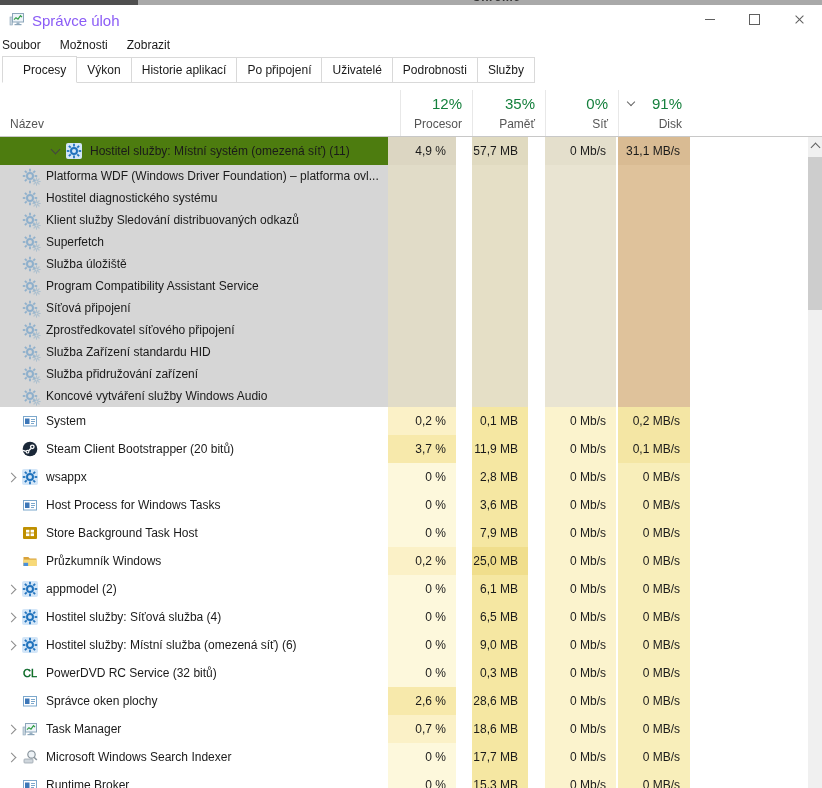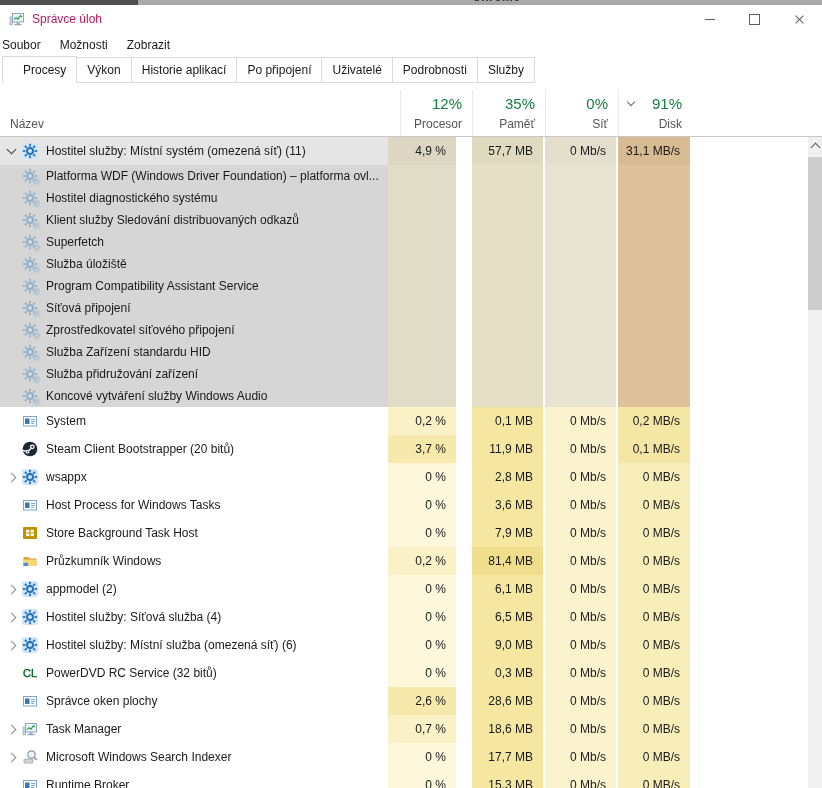--- a/index.html
+++ b/index.html
@@ -6,21 +6,21 @@
   body{width:822px;height:788px;overflow:hidden;position:relative;background:#fff;
        font-family:"Liberation Sans","DejaVu Sans",sans-serif;color:#1a1a1a;}
   
   .top-strip{position:absolute;top:0;left:0;width:822px;height:5px;background:#a9a9a9;overflow:hidden;z-index:5;}
   .top-strip .dark-left{position:absolute;left:0;top:0;width:138px;height:5px;background:#4f4f4f;}
   .top-strip .bg-title{position:absolute;left:472px;top:-10px;width:90px;color:#333;
        font-size:12px;font-weight:bold;letter-spacing:.5px;}
   
   .titlebar{position:absolute;top:5px;left:0;width:822px;height:28px;background:#fff;}
   .titlebar .app-icon{position:absolute;left:9px;top:6px;width:16px;height:16px;}
-  .titlebar .title{position:absolute;left:32px;top:7px;font-size:12px;color:#be185d;}
+  .titlebar .title{position:absolute;left:32px;top:7px;font-size:15px;color:#8b5cf6;}
   .win-controls{position:absolute;right:0;top:0;height:28px;display:flex;}
   .wc{width:45px;height:28px;display:flex;align-items:center;justify-content:center;}
   .wc-min-glyph{width:10px;height:1px;background:#5f5f5f;}
   .wc-max-glyph{width:9px;height:9px;border:1px solid #5f5f5f;}
   .wc-close-glyph{position:relative;width:11px;height:11px;}
   .wc-close-glyph::before,.wc-close-glyph::after{content:"";position:absolute;left:5px;top:0;width:1px;height:11px;background:#5f5f5f;}
   .wc-close-glyph::before{transform:rotate(45deg);}
   .wc-close-glyph::after{transform:rotate(-45deg);}
   
   .menubar{position:absolute;top:33px;left:0;width:822px;height:24px;display:flex;align-items:center;padding-left:2px;box-sizing:border-box;}
@@ -40,38 +40,38 @@
   .hc-mem{left:472px;width:73px;}
   .hc-net{left:545px;width:73px;}
   .hc-disk{left:618px;width:74px;}
   .sort-chev{position:absolute;left:9px;top:9px;width:5px;height:5px;
       border-right:1.3px solid #666;border-bottom:1.3px solid #666;transform:rotate(45deg);}
   
   .rows{position:absolute;top:137px;left:0;width:808px;height:651px;overflow:hidden;background:#fff;}
   .row{position:relative;height:28px;}
   .row.child{height:22px;}
   .cell-name{position:absolute;left:0;top:0;width:398px;height:100%;display:flex;align-items:center;overflow:hidden;}
-  .gheader .cell-name{background:#e5e5e5;}
+  .gheader .cell-name{background:#4d7c0f;padding-left:44px;}
   .child .cell-name{background:#d6d6d6;}
   .chev-box{flex:0 0 22px;padding-left:8px;box-sizing:border-box;display:flex;align-items:center;}
   .chev{display:inline-block;width:6px;height:6px;border-right:1.3px solid #8a8a8a;border-bottom:1.3px solid #8a8a8a;
         transform:rotate(-45deg);}
   .chev.down{transform:rotate(45deg);margin-top:-3px;}
   .chev.dark{border-color:#444;}
   .icon{flex:0 0 16px;width:16px;height:16px;position:relative;}
   .icon svg{position:absolute;left:0;top:0;width:100%;height:100%;}
   .icon svg.sub{left:auto;top:auto;right:-3px;bottom:-2px;width:9px;height:9px;}
   .icon.bg-blue{background:#d3e6f8;border-radius:2px;}
   .cl-icon{display:flex;align-items:center;justify-content:center;font-size:11px;font-weight:400;color:#0a7d0a;
         width:16px;height:16px;-webkit-text-stroke:0.4px #053; }
   .rlabel{margin-left:8px;font-size:12px;white-space:nowrap;}
   .cv{position:absolute;top:0;height:100%;display:flex;align-items:center;justify-content:flex-end;
       padding-right:10px;box-sizing:border-box;font-size:12px;}
   .cv.cpu{left:388px;width:68px;}
-  .cv.mem{left:472px;width:71px;}
+  .cv.mem{left:472px;width:56px;}
   .cv.net{left:545px;width:71px;}
   .cv.disk{left:618px;width:72px;}
   
   .h-cpu0{background:#fdf8dc}.h-cpu1{background:#fbf1c7}.h-cpu2{background:#f7e9ab}
   .h-mem2{background:#f5e7a2}.h-mem3{background:#f0de8c}
   .h-net1{background:#fbf3cd}
   .h-disk1{background:#f8eeba}.h-disk2{background:#f4e6a4}
   .g-cpu{background:#e1dcc8}.g-mem{background:#e5dfc6}.g-net{background:#e9e4d2}.g-disk{background:#dfc29b}
   .gheader .g-cpu{background:#dcd6c2}.gheader .g-mem{background:#e0dac0}
   .gheader .g-net{background:#e4dfcc}.gheader .g-disk{background:#d9bb93}
@@ -735,21 +735,21 @@
       <span class="icon">
             <svg viewBox="0 0 16 16">
               <path d="M1.5 4 L6.3 4 L7.8 5.6 L14.5 5.6 L14.5 13 L1.5 13 Z" fill="#d9a23a"></path>
               <rect x="1.5" y="6.6" width="13" height="6.4" fill="#f7d978"></rect>
               <rect x="1.5" y="9.8" width="4.6" height="3.2" fill="#4a90d9"></rect>
             </svg>
           </span>
       <span class="rlabel">Průzkumník Windows</span>
     </div>
     <div class="cv cpu h-cpu1">0,2 %</div>
-    <div class="cv mem h-mem3">81,4 MB</div>
+    <div class="cv mem h-mem3">25,0 MB</div>
     <div class="cv net h-net1">0 Mb/s</div>
     <div class="cv disk h-disk1">0 MB/s</div>
   </div>
 
   <div class="row">
     <div class="cell-name">
       <span class="chev-box">
             <span class="chev"></span>
           </span>
       <span class="icon bg-blue">

